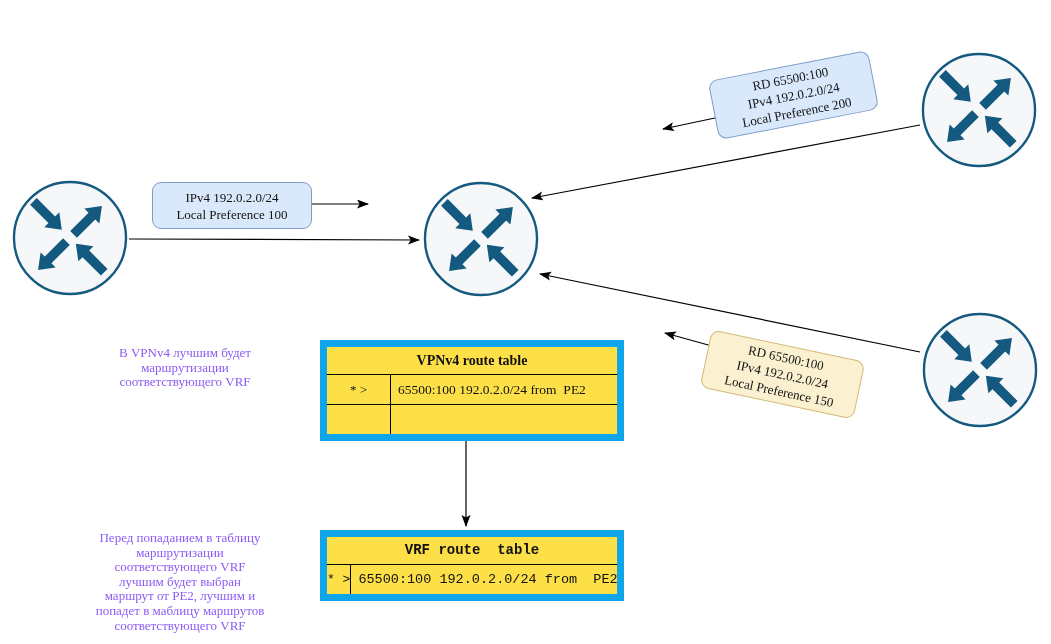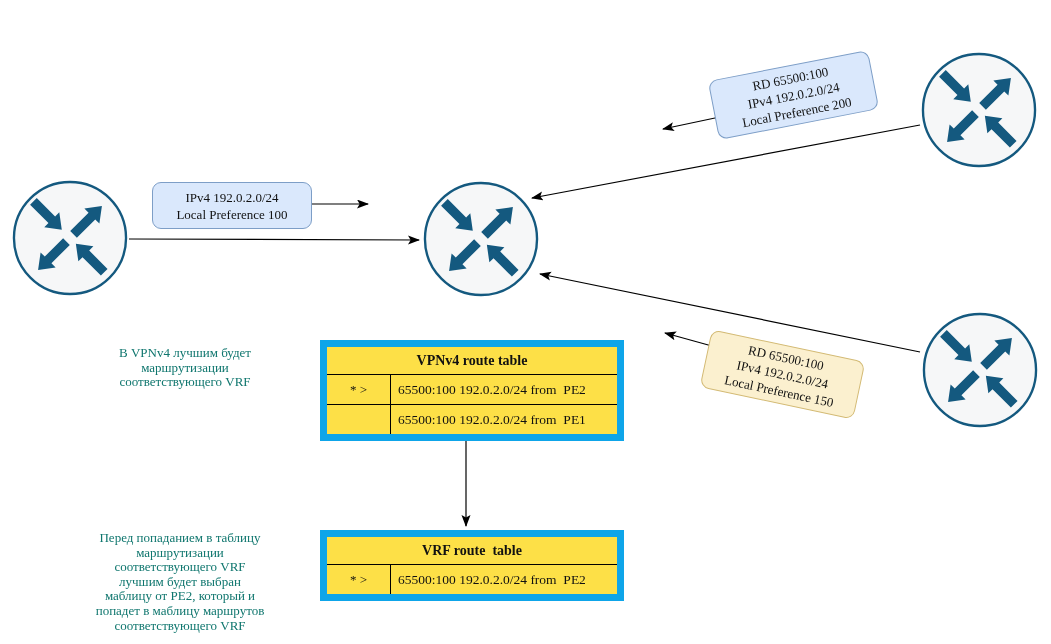--- a/index.html
+++ b/index.html
@@ -47,21 +47,21 @@
   .rt-row:last-child{border-bottom:none;}
   .rt-flag{
     width:63px;border-right:1px solid #000;text-align:center;
     line-height:29px;white-space:pre;font-size:13px;
   }
   .rt-route{flex:1;line-height:29px;padding-left:7px;white-space:pre;}
 
   
   .note{
     position:absolute;z-index:2;text-align:center;
-    font-size:13px;line-height:14.6px;color:#0f766e;
+    font-size:13px;line-height:14.6px;color:#8b5cf6;
   }
 </style>
 </head>
 <body>
 
 <div id="canvas">
 
   <svg id="edges" viewBox="0 0 1051 644">
     <defs>
       <marker id="ah" markerWidth="13" markerHeight="10" refX="11" refY="4.5" orient="auto" markerUnits="userSpaceOnUse">
@@ -147,41 +147,40 @@
   </div>
 
   <div class="rtable" style="left:320px;top:340px;">
     <div class="rt-title">VPNv4 route table</div>
     <div class="rt-row">
       <div class="rt-flag">* &gt;</div>
       <div class="rt-route">65500:100 192.0.2.0/24 from  PE2</div>
     </div>
     <div class="rt-row">
       <div class="rt-flag"></div>
-      <div class="rt-route">65500:100 192.0.2.0/24 from  PE1</div>
     </div>
   </div>
 
-  <div class="rtable" style="left:320px;top:530px;">
+  <div class="rtable" style="left:320px;top:530px;font-family:Liberation Mono, monospace;">
     <div class="rt-title">VRF route  table</div>
     <div class="rt-row">
       <div class="rt-flag">* &gt;</div>
       <div class="rt-route">65500:100 192.0.2.0/24 from  PE2</div>
     </div>
   </div>
 
   <div class="note" style="left:58px;top:346px;width:254px;">
     <div>В VPNv4 лучшим будет</div>
     <div>маршрутизации</div>
     <div>соответствующего VRF</div>
   </div>
 
   <div class="note" style="left:48px;top:531px;width:264px;">
     <div>Перед попаданием в таблицу</div>
     <div>маршрутизации</div>
     <div>соответствующего VRF</div>
     <div>лучшим будет выбран</div>
-    <div>маблицу от PE2, который и</div>
+    <div>маршрут от PE2, лучшим и</div>
     <div>попадет в маблицу маршрутов</div>
     <div>соответствующего VRF</div>
   </div>
 
 </div>
 
 </body></html>

